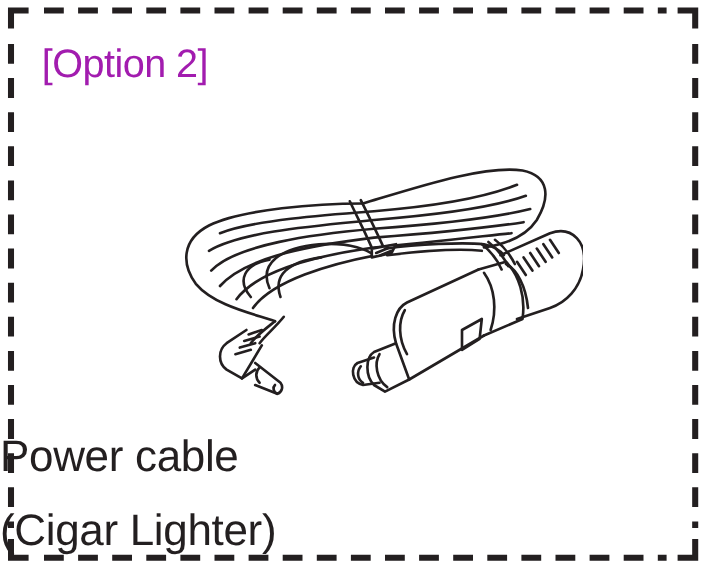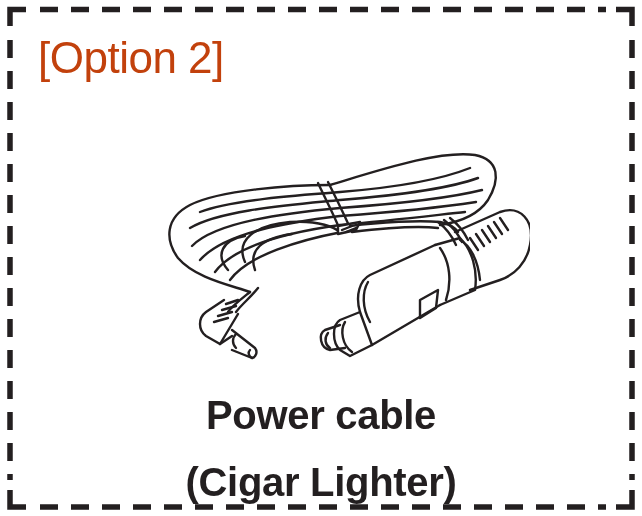--- a/index.html
+++ b/index.html
@@ -17,42 +17,41 @@
     }
     .frame {
       position: absolute;
       left: 0; top: 0;
       width: 642px; height: 516px;
     }
     .title {
       position: absolute;
       left: 38px;
       top: 32px;
-      font-size: 44px;
+      font-size: 36px;
       line-height: 52px;
       letter-spacing: -0.5px;
-      color: #c2410c;
+      color: #a21caf;
       white-space: nowrap;
     }
     .illustration {
       position: absolute;
       left: 150px;
       top: 150px;
       width: 380px;
       height: 240px;
     }
     .caption {
       position: absolute;
       left: 0;
       width: 642px;
-      text-align: center;
       font-size: 40px;
       line-height: 44px;
       color: #231f20;
-      font-weight: 700;
+      font-weight: 400;
       letter-spacing: -0.3px;
     }
     .caption.line1 { top: 393px; }
     .caption.line2 { top: 460px; }
   </style>
 </head>
 <body>
 
 <svg class="frame" viewBox="0 0 642 516" xmlns="http://www.w3.org/2000/svg">
   <g fill="none" stroke="#231f20" stroke-width="5.5">

